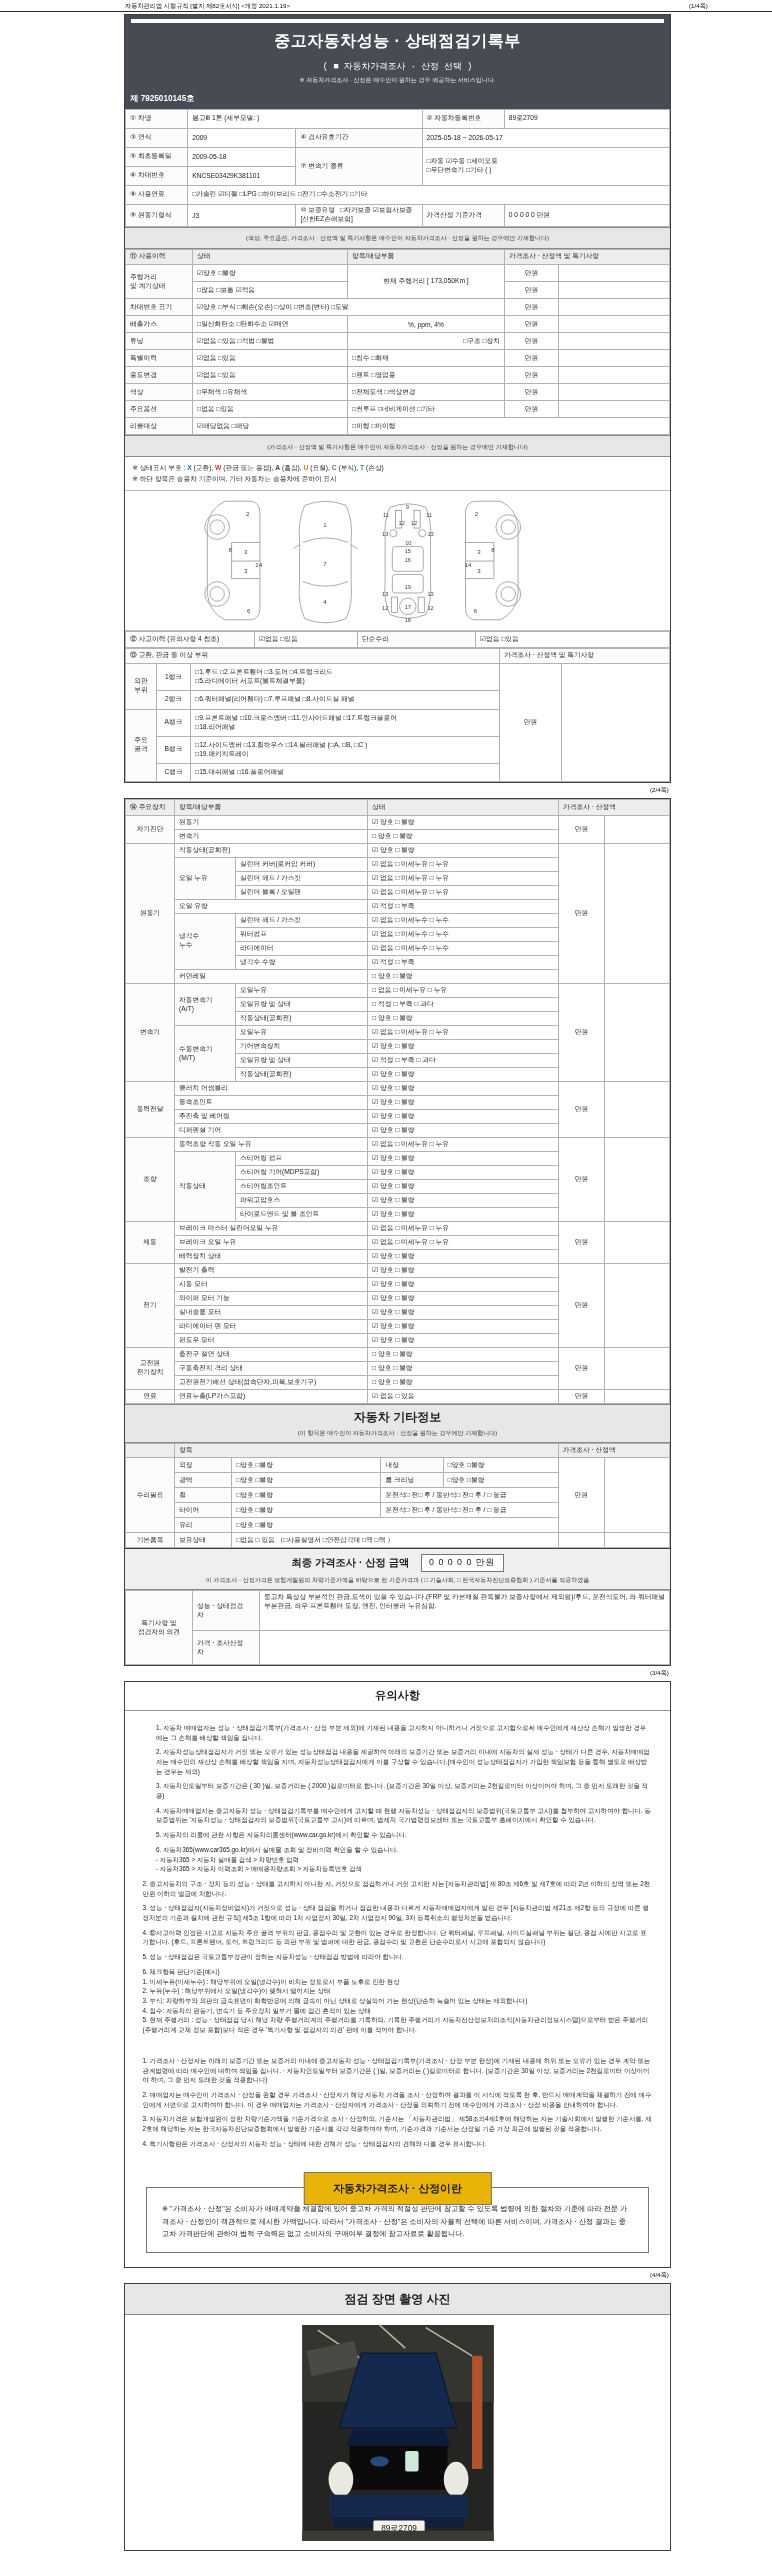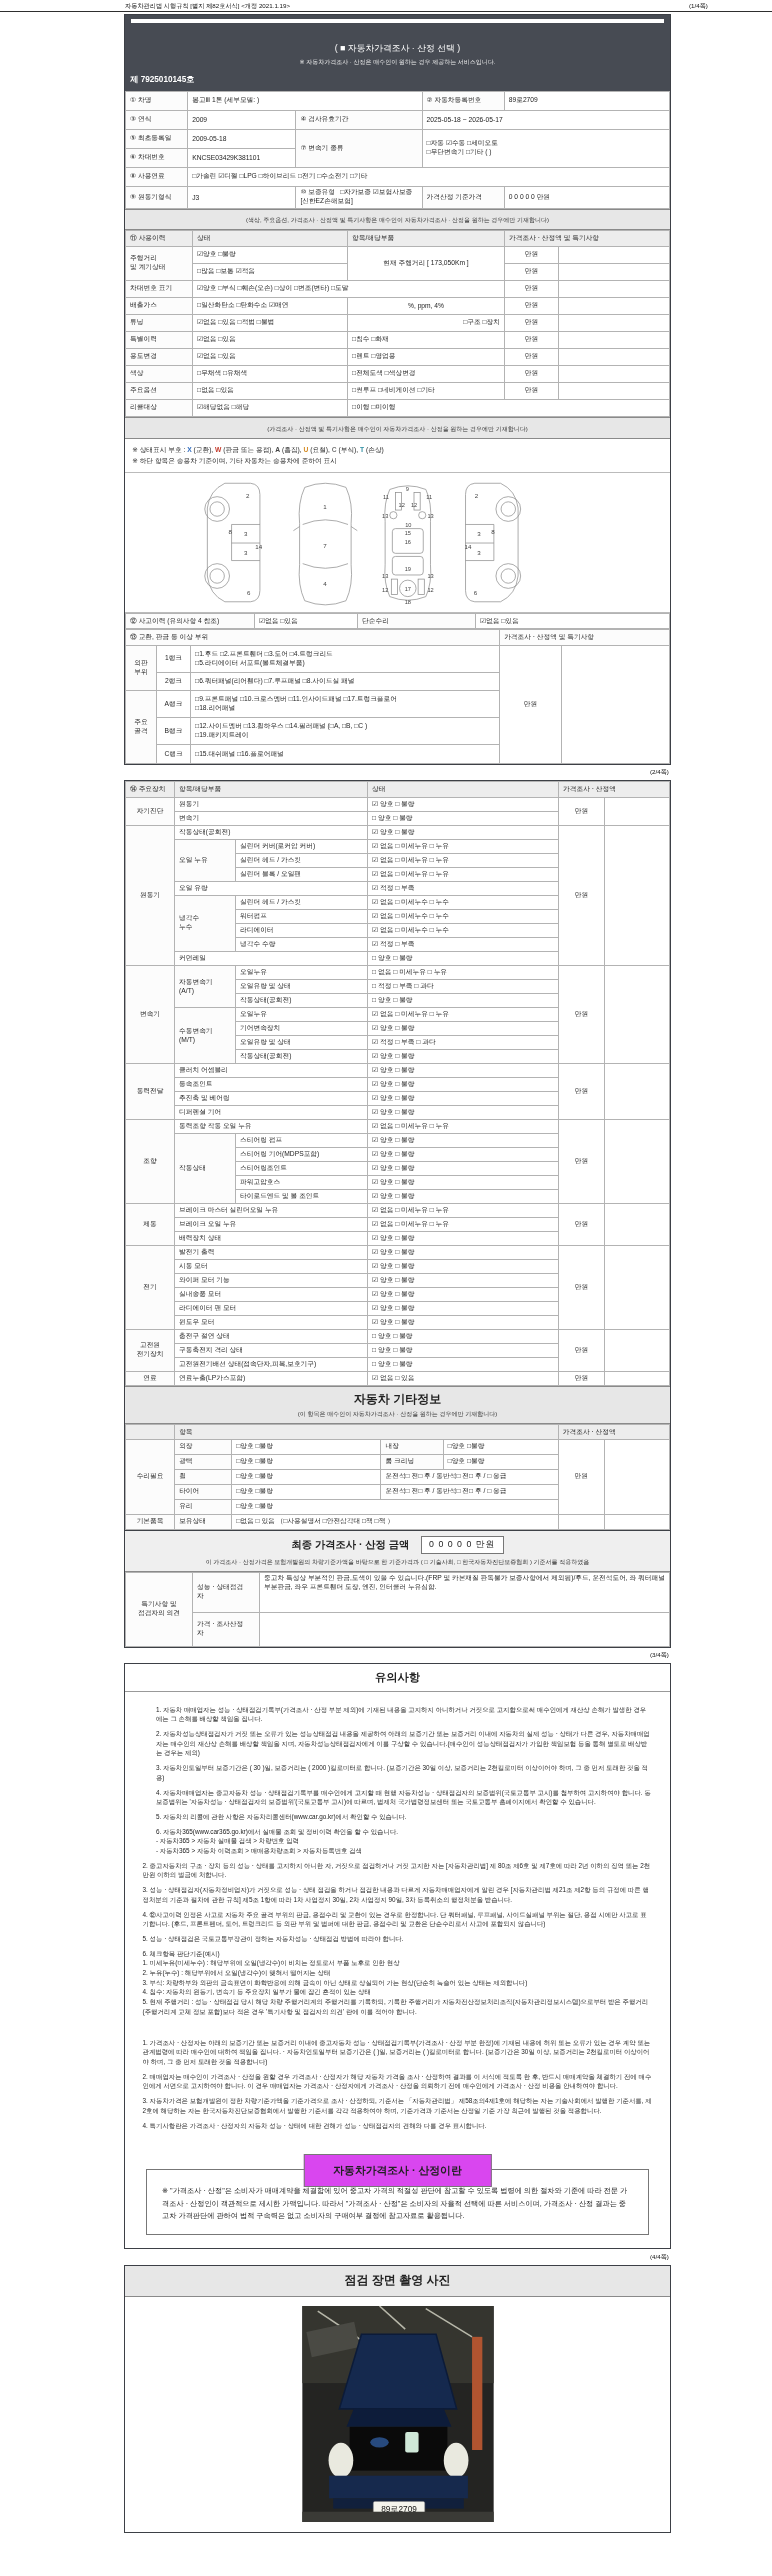--- a/index.html
+++ b/index.html
@@ -9,21 +9,21 @@
   .pagemark{font-size:6.2px;color:#111;}
   .topright{position:absolute;top:2.1px;left:689px;}
   .topline{position:absolute;top:11.3px;left:0;width:773px;border-top:1.5px solid #2e2e2e;}
   .formcol{position:absolute;left:124px;width:547px;top:14.4px;}
   .box{border:1.5px solid #3d4046;background:#fff;margin-bottom:2.1px;}
   .pageflag{ text-align:right;padding:1px 2.1px 3.1px 0;}
   
   .darkband{background:#474b53;color:#fff;padding:4.1px 5.2px 5.2px;}
   .whitestripe{height:3.6px;background:#fff;margin:0 1px 8.2px;}
   .h-title{text-align:center;font-size:16px;font-weight:bold;letter-spacing:0.5px;}
-  .h-select{text-align:center;font-size:8.8px;margin-top:20px;}
+  .h-select{text-align:center;font-size:8.8px;margin-top:9px;font-family:Liberation Mono, monospace;}
   .h-note{text-align:center;font-size:6px;margin-top:3.1px;color:#eee;}
   .h-doc{font-size:8.2px;font-weight:bold;margin-top:7.2px;}
   
   .sech{background:#e7e7e7;border-top:0.5px solid #8a8a8a;border-bottom:0.5px solid #8a8a8a;
         text-align:center;padding:4.6px 0 4.1px;}
   .sech .t{font-size:12px;font-weight:bold;}
   .sech .s{font-size:6px;margin-top:2.1px;color:#333;}
   table{width:100%;border-collapse:collapse;font-size:6.7px;table-layout:fixed;}
   td,th{border:0.5px solid #b3b3b3;padding:1.5px 4.1px;vertical-align:middle;
         overflow:hidden;white-space:pre-line;}
@@ -47,40 +47,41 @@
   
   .notice-title{background:#fff;text-align:center;font-size:11.3px;font-weight:bold;
                 padding:6.2px 0;border-bottom:0.5px solid #999;}
   .nsec{padding:7.2px 17.5px 4.1px;font-size:6.4px;line-height:1.5;}
   .nhead{font-size:7.7px;font-weight:bold;padding:7.2px 17.5px;border-bottom:0.5px solid #ccc;}
   .nitem{margin:5.2px 0;white-space:pre-line;}
   .inner{margin-left:13.4px;}
   .whatbox{border:0.5px solid #777;margin:29px 20.6px 13.4px;padding:15.5px 15.5px 11.3px;position:relative;
            font-size:7.2px;line-height:1.75;}
   .whatbox .wt{position:absolute;top:-15.5px;left:50%;transform:translateX(-50%);
-               border:0.5px solid #777;background:#d946ef;padding:6.2px 29px;font-size:10.8px;font-weight:bold;
+               border:0.5px solid #777;background:#eab308;padding:6.2px 29px;font-size:10.8px;font-weight:bold;
                white-space:nowrap;}
   
   .photobar{background:#e7e7e7;border-bottom:0.5px solid #8a8a8a;text-align:center;
             font-size:12px;font-weight:bold;padding:6.7px 0;}
   .photoarea{padding:9.3px 0 7.2px;text-align:center;}
   svg text{font-family:"Liberation Sans","DejaVu Sans",sans-serif;}
 </style>
 </head>
 <body>
 
 <div class="topmeta">자동차관리법 시행규칙 [별지 제82호서식] &lt;개정 2021.1.19&gt;</div>
 <div class="topright pagemark">(1/4쪽)</div>
 <div class="topline"></div>
 
 <div class="formcol">
 
   <div class="box">
     <div class="darkband">
       <div class="whitestripe"></div>
+      <div class="h-title">중고자동차성능 · 상태점검기록부</div>
       <div class="h-select">( ■ 자동차가격조사 · 산정 선택 )</div>
       <div class="h-note">※ 자동차가격조사 · 산정은 매수인이 원하는 경우 제공하는 서비스입니다.</div>
       <div class="h-doc">제 7925010145호</div>
     </div>
 
 
     <table>
       <colgroup>
           <col style="width:62px">
           <col style="width:108px">

